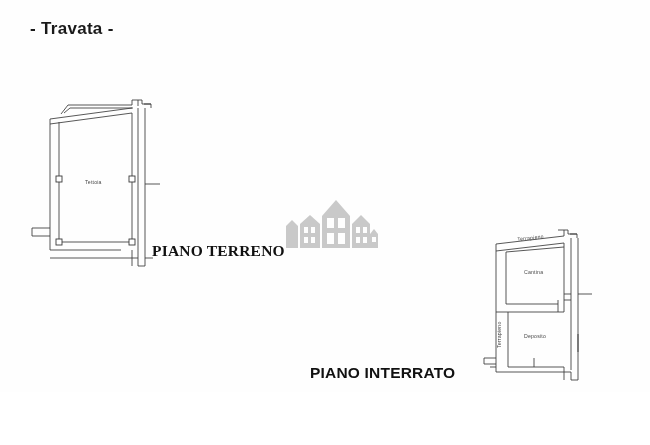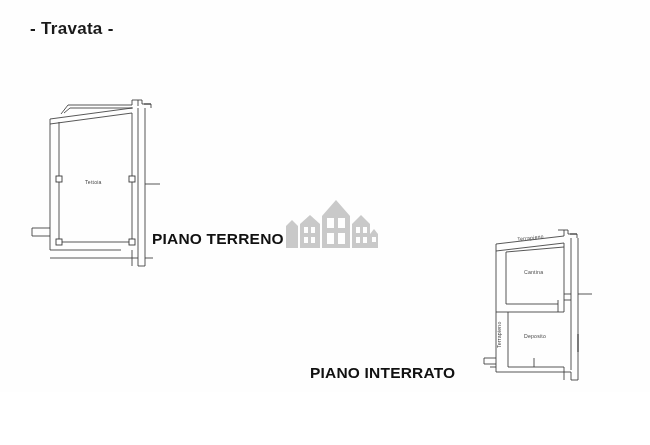--- a/index.html
+++ b/index.html
@@ -30,21 +30,21 @@
   }
   
   .floor-caption {
     position: absolute;
     font-size: 15.5px;
     font-weight: bold;
     color: #111111;
     letter-spacing: 0.2px;
     white-space: nowrap;
   }
-  #caption-ground  { left: 152px; top: 230px; }
+  #caption-ground  { left: 152px; top: 242px; font-family: Liberation Serif, serif; }
   #caption-basement{ left: 310px; top: 364px; }
 
   
   .plan {
     position: absolute;
   }
   #plan-ground  { left: 20px;  top: 88px;  width: 165px; height: 190px; }
   #plan-basement{ left: 470px; top: 222px; width: 175px; height: 175px; }
 
   .plan svg { display: block; overflow: visible; }

